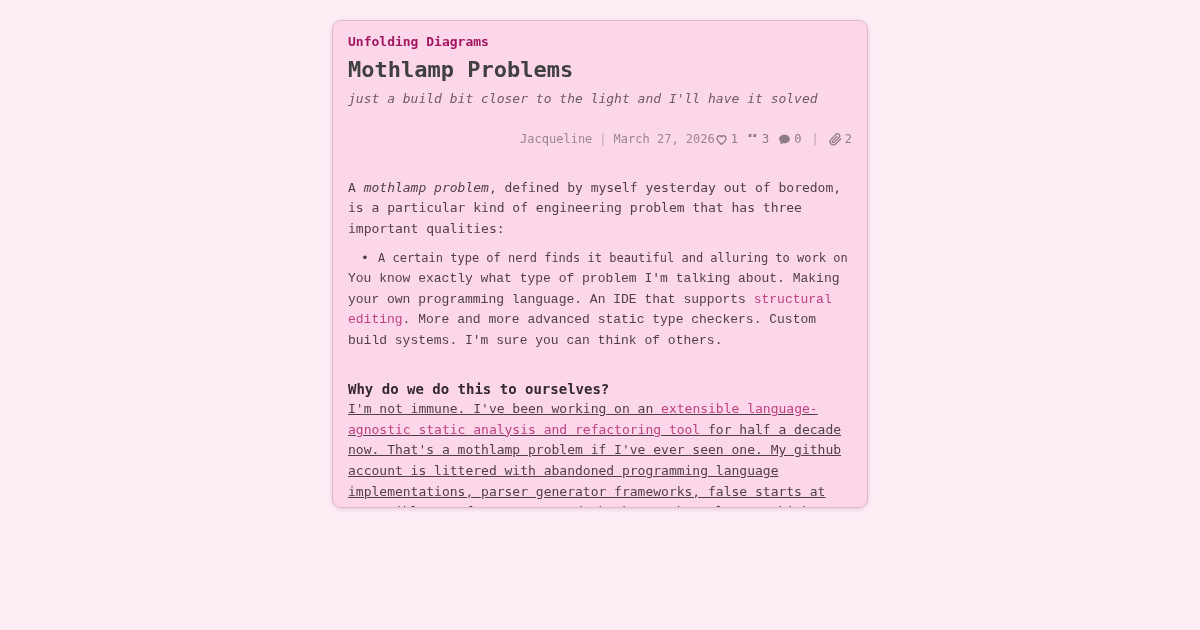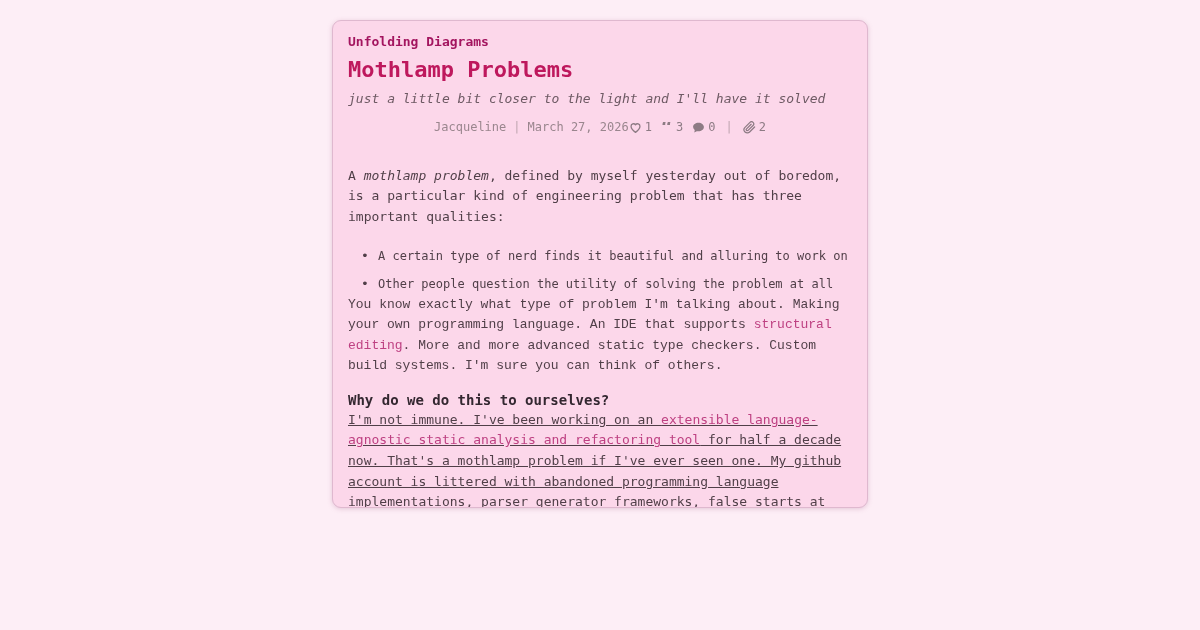--- a/index.html
+++ b/index.html
@@ -32,37 +32,37 @@
   .site-label {
     font-size: 13px;
     font-weight: bold;
     color: #a3155f;
     line-height: 1.25;
   }
 
   .post-title {
     font-size: 22px;
     font-weight: bold;
-    color: #be185d;
+    color: #404040;
     line-height: 1.25;
     margin-top: 6px;
   }
 
   .post-subtitle {
     font-size: 13px;
     font-style: italic;
     color: #6e5a64;
     line-height: 1.4;
     margin-top: 6px;
   }
 
   .meta-row {
-    margin-top: 12px;
+    margin-top: 24px;
     display: flex;
-    justify-content: center;
+    justify-content: flex-end;
     align-items: center;
     font-size: 12px;
     color: #9a868e;
     line-height: 1.3;
   }
 
   .meta-left { display: inline-flex; align-items: center; gap: 7px; }
   .meta-sep { color: #c0a6b1; }
 
   .stats { display: inline-flex; align-items: center; gap: 9px; color: #8d7b84; }
@@ -91,58 +91,58 @@
 
   .post-body em { font-style: italic; }
 
   .post-body a {
     color: #be4182;
     text-decoration: none;
     cursor: pointer;
   }
 
   ul.qualities {
-    margin-top: 19px;
+    margin-top: 9px;
     list-style: none;
     padding-left: 30px;
     font-size: 12px;
   }
 
   ul.qualities li { position: relative; }
   ul.qualities li + li { margin-top: 7px; }
   ul.qualities li::before {
     content: "•";
     position: absolute;
     left: -17px;
     color: #503f48;
     font-size: 13px;
   }
 
   .p2 { margin-top: 15px; font-family: Liberation Mono, monospace; }
 
   .section-heading {
-    margin-top: 14px;
+    margin-top: 29px;
     font-size: 14px;
     font-weight: bold;
     color: #332730;
     line-height: 1.35;
   }
 
   .p3 { margin-top: 13px; text-decoration: underline; }
 </style>
 </head>
 <body>
 
 <div class="card">
 
   <div class="site-label">Unfolding Diagrams</div>
 
   <h1 class="post-title">Mothlamp Problems</h1>
 
-  <div class="post-subtitle">just a little bit closer to the light and I'll have it solved</div>
+  <div class="post-subtitle">just a build bit closer to the light and I'll have it solved</div>
 
   <div class="meta-row">
     <span class="meta-left">
       <span>Jacqueline</span>
       <span class="meta-sep">|</span>
       <span>March 27, 2026</span>
     </span>
 
     <span class="stats">
       <span class="stat">
@@ -180,21 +180,20 @@
       </span>
     </span>
   </div>
 
   <div class="post-body">
 
     <p class="para p1"><span>A </span><em>mothlamp problem</em><span>, defined by myself yesterday out of boredom, is a particular kind of engineering problem that has three important qualities:</span></p>
 
     <ul class="qualities">
       <li>A certain type of nerd finds it beautiful and alluring to work on</li>
-      <li>Other people question the utility of solving the problem at all</li>
     </ul>
 
     <p class="para p2"><span>You know exactly what type of problem I'm talking about. Making your own programming language. An IDE that supports </span><a>structural editing</a><span>. More and more advanced static type checkers. Custom build systems. I'm sure you can think of others.</span></p>
 
     <h2 class="section-heading">Why do we do this to ourselves?</h2>
 
     <p class="para p3"><span>I'm not immune. I've been working on an </span><a>extensible language-agnostic static analysis and refactoring tool</a><span> for half a decade now. That's a mothlamp problem if I've ever seen one. My github account is littered with abandoned programming language implementations, parser generator frameworks, false starts at extensible autoformatters, and who knows what else. I think I've even got an async-await implementation in there somewhere. I've got the bug</span></p>
 
   </div>
 </div>

